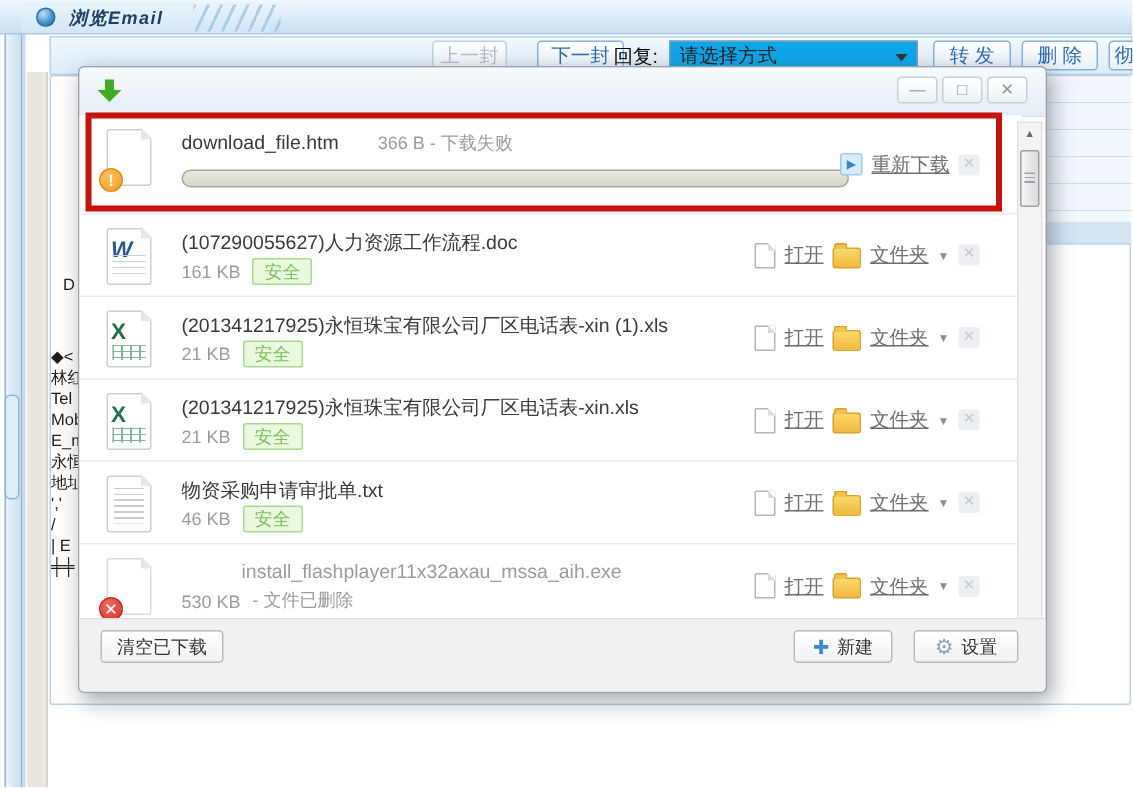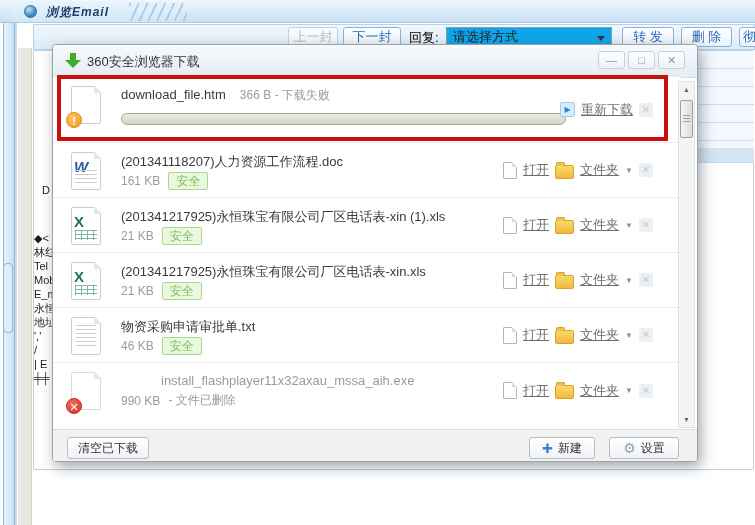--- a/index.html
+++ b/index.html
@@ -74,21 +74,21 @@
   .fmark.excel{color:#217346;font-style:normal;}
   .flines{position:absolute;right:4px;left:4px;bottom:6px;height:14px;
     background:repeating-linear-gradient(180deg,#c9ced2 0 1px,transparent 1px 4px);}
   .flines.txt{top:8px;bottom:6px;height:auto;left:5px;right:5px;}
   .fgrid{position:absolute;left:4px;right:4px;bottom:5px;height:10px;
     background:repeating-linear-gradient(180deg,#7fb59a 0 1px,transparent 1px 4px),
                repeating-linear-gradient(90deg,#7fb59a 0 1px,transparent 1px 6px);}
   .fname{position:absolute;left:68px;top:10px;font-size:13px;color:#3a3a3a;white-space:nowrap;}
   .fname.dim{color:#9b9b9b;margin-left:40px;}
   .fmeta{position:absolute;left:68px;top:29px;font-size:12px;color:#9b9b9b;display:flex;align-items:center;gap:8px;}
-  .inline-meta{font-size:12px;color:#9b9b9b;margin-left:14px;font-weight:normal;}
+  .inline-meta{font-size:12px;color:#9b9b9b;margin-left:26px;font-weight:normal;}
   .badge{display:inline-block;background:#eaf8e0;border:1px solid #a8d98e;color:#7cbf5a;border-radius:2px;
     font-size:12px;padding:0 7px;line-height:16px;}
   .pbar{position:absolute;left:68px;top:36px;width:445px;height:12px;border:1px solid #a3a89c;border-radius:7px;
     background:linear-gradient(#e6eadf,#d2d7c9);box-sizing:border-box;}
 
   .factions{position:absolute;right:28px;top:0;height:100%;display:flex;align-items:center;gap:6px;}
   .alink{font-size:13px;color:#6e6e6e;text-decoration:underline;cursor:pointer;white-space:nowrap;font-family:Liberation Serif, serif;}
   .doc-mini{position:relative;width:12px;height:15px;background:#fff;border:1px solid #b0b5ba;border-radius:1px;}
   .doc-mini:after{content:"";position:absolute;top:-1px;right:-1px;border-left:5px solid #d7dbde;border-top:5px solid #fff;}
   .folder-mini{position:relative;width:17px;height:12px;background:linear-gradient(#fad96a,#f0b93f);
@@ -103,21 +103,21 @@
 
   .vscroll{position:absolute;right:2px;top:36px;width:17px;height:347px;background:#f4f4f4;border:1px solid #e2e2e2;box-sizing:border-box;}
   .sbtn{position:absolute;left:1px;width:13px;height:13px;text-align:center;font-size:7px;color:#606870;line-height:13px;cursor:pointer;}
   .sbtn.up{top:1px;}
   .sbtn.down{bottom:1px;}
   .sthumb{position:absolute;left:1px;top:18px;width:13px;height:38px;background:linear-gradient(90deg,#f5f5f5,#dcdcdc);
     border:1px solid #9aa0a5;border-radius:2px;box-sizing:border-box;cursor:grab;}
   .sthumb:after{content:"";position:absolute;left:2px;right:2px;top:14px;height:7px;
     background:repeating-linear-gradient(180deg,#9aa0a5 0 1px,transparent 1px 3px);}
 
-  .dlg-footer{position:absolute;left:0;bottom:0;width:100%;height:32px;background:#f1f1f1;
+  .dlg-footer{position:absolute;left:0;bottom:0;width:100%;height:49px;background:#f1f1f1;
     border-top:1px solid #ddd;border-radius:0 0 3px 3px;box-sizing:border-box;}
   .fbtn{position:absolute;top:7px;height:22px;box-sizing:border-box;border:1px solid #b8bcc0;border-radius:3px;
     background:linear-gradient(#ffffff,#f0f2f4);color:#333;font-size:12px;line-height:20px;text-align:center;cursor:pointer;
     display:flex;align-items:center;justify-content:center;gap:5px;padding:0 10px;}
   .plus-ic{color:#3d86d4;font-size:13px;font-weight:bold;line-height:13px;}
   .gear-ic{color:#8fa3b5;font-size:14px;line-height:14px;}
 
   .red-rect{position:absolute;left:57px;top:75px;width:611px;height:66px;border:4px solid #c8100c;
     box-sizing:border-box;z-index:40;pointer-events:none;}
 </style>
@@ -134,21 +134,21 @@
   <div class="header">
     <div class="tab">
       <span class="tab-ico"></span>
       <span class="tab-title">浏览Email</span>
       <span class="tab-hatch"></span>
     </div>
   </div>
 
   <div class="toolbar"></div>
   <div class="tbtn disabled" style="left:288px;width:50px;">上一封</div>
-  <div class="tbtn" style="left:343px;width:58px;">下一封</div>
+  <div class="tbtn" style="left:358px;width:58px;">下一封</div>
   <div class="reply-label">回复:</div>
   <div class="reply-select">
     <span>请选择方式</span>
     <span class="reply-caret"></span>
   </div>
   <div class="tbtn" style="left:622px;width:52px;">转 发</div>
   <div class="tbtn" style="left:681px;width:51px;">删 除</div>
   <div class="tbtn" style="left:739px;width:60px;">彻底删除</div>
 
   <div class="email-frame"></div>
@@ -170,21 +170,20 @@
     <div>| E</div>
     <div>╪╪</div>
   </div>
 
   <div class="dialog">
     <div class="dlg-title">
       <div class="dl-ic">
         <div class="dl-stem"></div>
           <div class="dl-head"></div>
       </div>
-      <div class="dlg-title-text">360安全浏览器下载</div>
       <div class="win-controls">
         <div class="wbtn">—</div>
         <div class="wbtn">□</div>
         <div class="wbtn">✕</div>
       </div>
     </div>
 
     <div class="dlg-list">
 
       <div class="row row-first">
@@ -204,21 +203,21 @@
         </div>
       </div>
 
       <div class="row">
         <div class="ficon">
           <div class="fpage"></div>
             <div class="fold"></div>
           <span class="fmark word">W</span>
             <div class="flines"></div>
         </div>
-        <div class="fname">(201341118207)人力资源工作流程.doc</div>
+        <div class="fname">(107290055627)人力资源工作流程.doc</div>
         <div class="fmeta">
           <span>161 KB</span>
           <span class="badge">安全</span>
         </div>
         <div class="factions">
           <span class="doc-mini"></span>
           <a class="alink">打开</a>
           <span class="folder-mini"></span>
           <a class="alink">文件夹</a>
           <span class="caret">▼</span>
@@ -292,21 +291,21 @@
       </div>
 
       <div class="row" style="border-bottom:none;">
         <div class="ficon">
           <div class="fpage" style="border-color:#d8dcdf;"></div>
             <div class="fold"></div>
           <div class="fbadge err">✕</div>
         </div>
         <div class="fname dim">install_flashplayer11x32axau_mssa_aih.exe</div>
         <div class="fmeta">
-          <span>990 KB</span>
+          <span>530 KB</span>
           <span>- 文件已删除</span>
         </div>
         <div class="factions">
           <span class="doc-mini"></span>
           <a class="alink">打开</a>
           <span class="folder-mini"></span>
           <a class="alink">文件夹</a>
           <span class="caret">▼</span>
           <span class="xbox">✕</span>
         </div>

